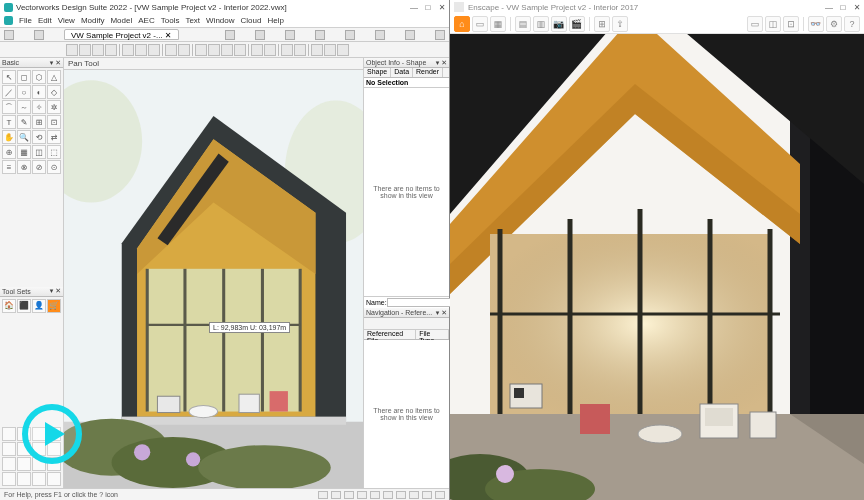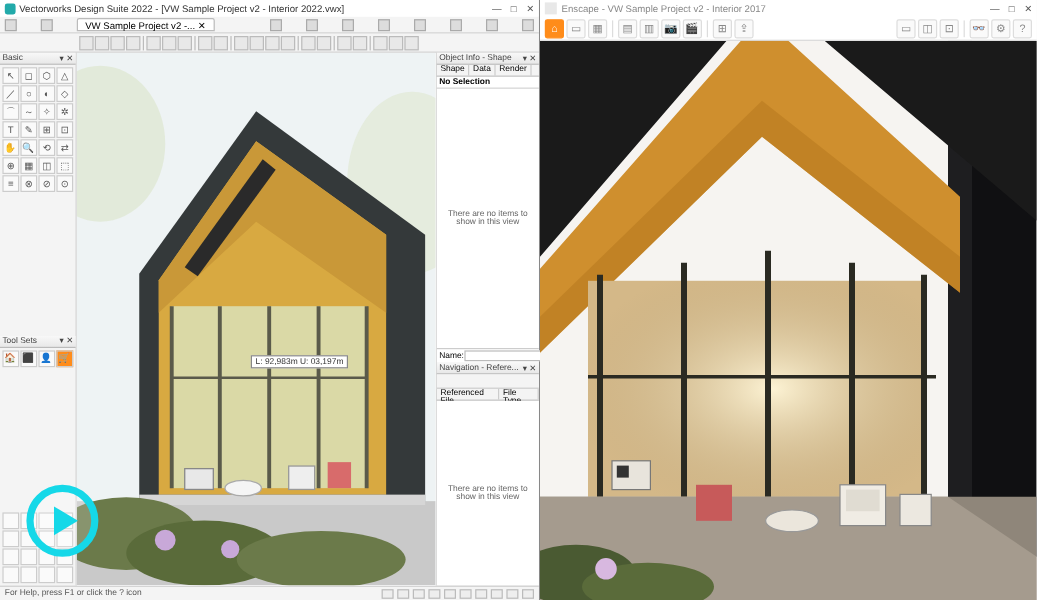--- a/index.html
+++ b/index.html
@@ -90,20 +90,34 @@
 
     <div class="titlebar">
       <span style="width:9px;height:9px;background:#2aa;display:inline-block;margin-right:3px;border-radius:2px"></span>
       <span>Vectorworks Design Suite 2022 - [VW Sample Project v2 - Interior 2022.vwx]</span>
       <span class="spacer"></span>
       <span class="winbtn">—</span>
       <span class="winbtn">□</span>
       <span class="winbtn">✕</span>
     </div>
 
+    <div class="menubar">
+      <span style="width:9px;height:9px;background:#2aa;display:inline-block;border-radius:2px"></span>
+      <span>File</span>
+      <span>Edit</span>
+      <span>View</span>
+      <span>Modify</span>
+      <span>Model</span>
+      <span>AEC</span>
+      <span>Tools</span>
+      <span>Text</span>
+      <span>Window</span>
+      <span>Cloud</span>
+      <span>Help</span>
+    </div>
 
     <div class="tab-row">
       <span class="icon"></span>
       <span class="icon"></span>
       <span class="tab"><span>VW Sample Project v2 -...</span> ✕</span>
       <span class="spacer" style="flex:1"></span>
       <span class="icon"></span>
       <span class="icon"></span>
       <span class="icon"></span>
       <span class="icon"></span>
@@ -210,20 +224,23 @@
             <span class="pbtn2"></span>
             <span class="pbtn2"></span>
           <span class="pbtn2"></span>
             <span class="pbtn2"></span>
             <span class="pbtn2"></span>
             <span class="pbtn2"></span>
         </div>
       </div>
 
       <div class="viewport-col">
+        <div class="tool-label-row">
+          <span>Pan Tool</span>
+        </div>
         <div class="viewport">
           <svg width="100%" height="100%" viewBox="0 0 300 410" preserveAspectRatio="xMidYMid slice">
             <rect x="0" y="0" width="300" height="410" fill="#eef3f4"></rect>
 
             <ellipse cx="30" cy="70" rx="50" ry="60" fill="#dbe5c8" opacity="0.6"></ellipse>
             <ellipse cx="270" cy="100" rx="50" ry="70" fill="#dbe5c8" opacity="0.5"></ellipse>
 
             <rect x="0" y="345" width="300" height="65" fill="#c9c9c9"></rect>
 
             <polygon points="60,345 60,170 150,45 280,140 280,345" fill="#34393a"></polygon>

